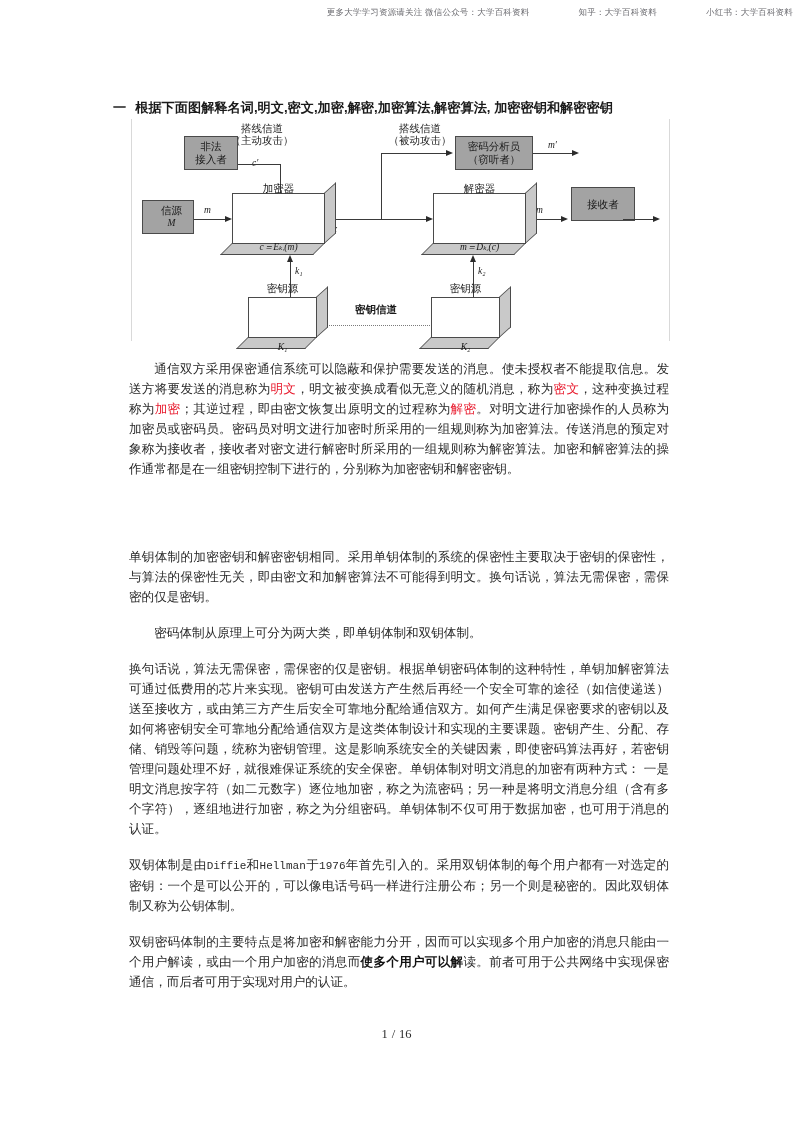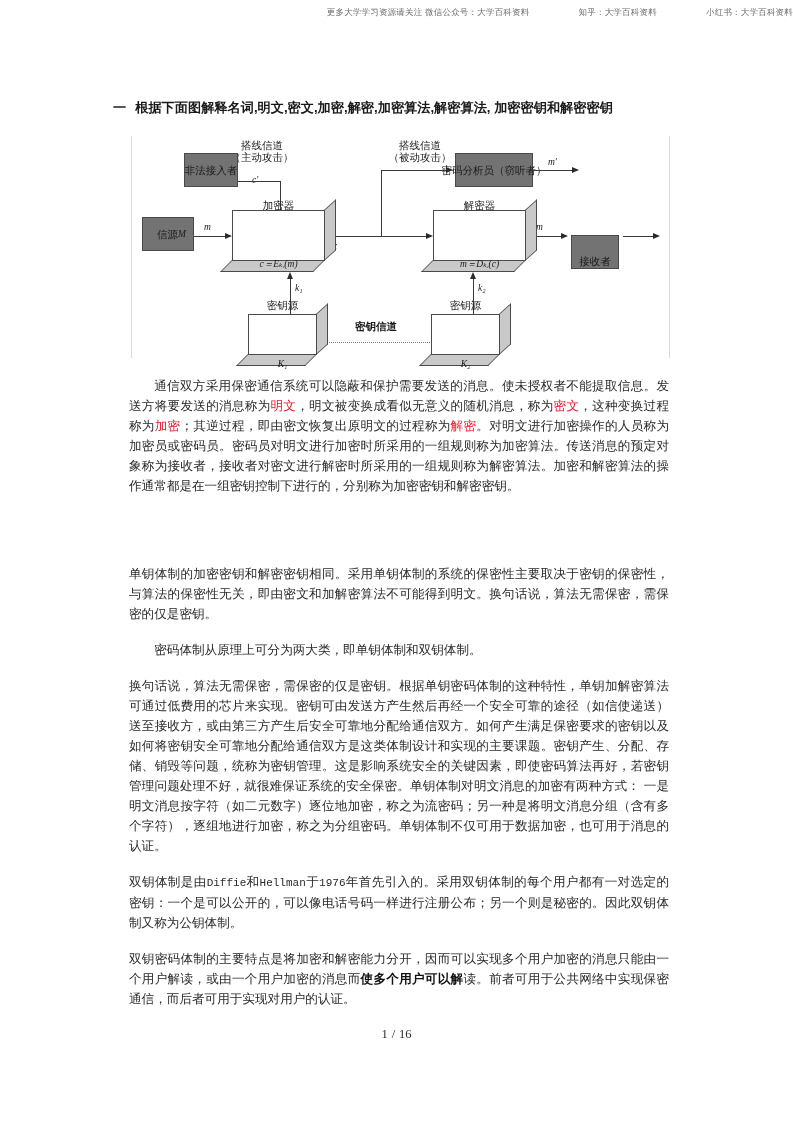--- a/index.html
+++ b/index.html
@@ -50,21 +50,21 @@
     font-weight: bold;
     line-height: 20px;
     white-space: nowrap;
     color: #1a1a1a;
   }
   .sec-title .dash { margin-right: 9px; }
 
   
   .figure-wrap {
     position: relative;
-    margin-top: 18px;
+    margin-top: 1px;
     height: 224px;
     width: 572px;
   }
   .figure {
     position: absolute;
     left: 18px;
     top: 0;
     width: 537px;
     height: 222px;
     border-left: 1px solid #d9d9d9;
@@ -83,24 +83,24 @@
   .fig-math {
     font-family: "Liberation Serif", "DejaVu Serif", serif;
     font-style: italic;
     font-size: 9.5px;
   }
 
   
   .box {
     position: absolute;
     border: 1px solid #4a4a4a;
-    background: #737373;
+    background: #a3a3a3;
     box-sizing: border-box;
     display: flex;
-    flex-direction: row;
+    flex-direction: column;
     align-items: center;
     justify-content: center;
     font-family: "Liberation Serif", "DejaVu Serif", serif;
     font-size: 10.5px;
     line-height: 13px;
     color: #1a1a1a;
     white-space: nowrap;
   }
 
   
@@ -312,21 +312,21 @@
           <div class="front">
             <div>解密器</div>
             <div class="fig-math"><span>m＝D</span><span style="font-size:6.8px;">k₂</span><span>(c)</span></div>
           </div>
         </div>
 
         <div class="ln h" style="left:394px; top:100px; width:40px;"></div>
         <div class="arrow-r" style="left:429px; top:96.5px;"></div>
         <div class="fig-label fig-math" style="left:404px; top:85px;">m</div>
 
-        <div class="box" style="left:439px; top:99px; width:48px; height:34px;align-items:flex-end;">
+        <div class="box" style="left:439px; top:68px; width:64px; height:34px;">
           <div>接收者</div>
         </div>
         <div class="ln h" style="left:491px; top:100px; width:34px;"></div>
         <div class="arrow-r" style="left:521px; top:96.5px;"></div>
 
         <div class="ln v" style="left:158px; top:140px; height:40px;"></div>
         <div class="arrow-u" style="left:155px; top:136px;"></div>
         <div class="fig-label fig-math" style="left:163px; top:146px;">k₁</div>
 
         <div class="ln v" style="left:341px; top:140px; height:40px;"></div>

